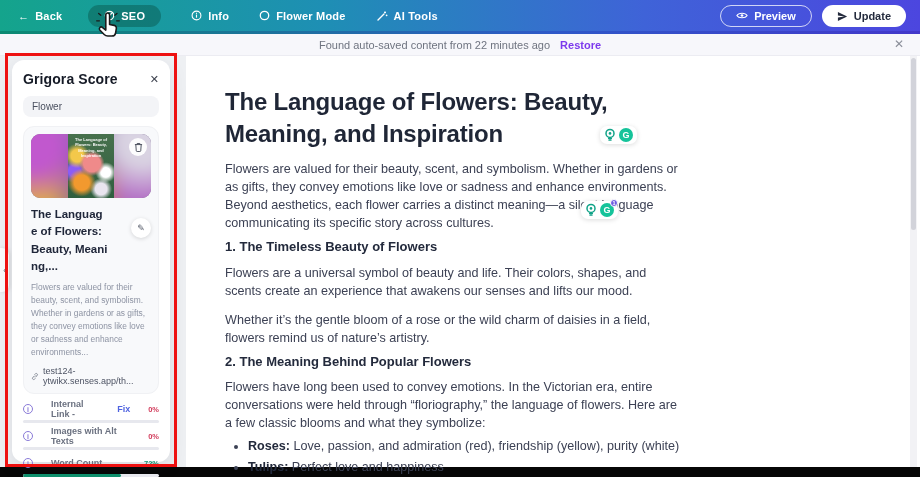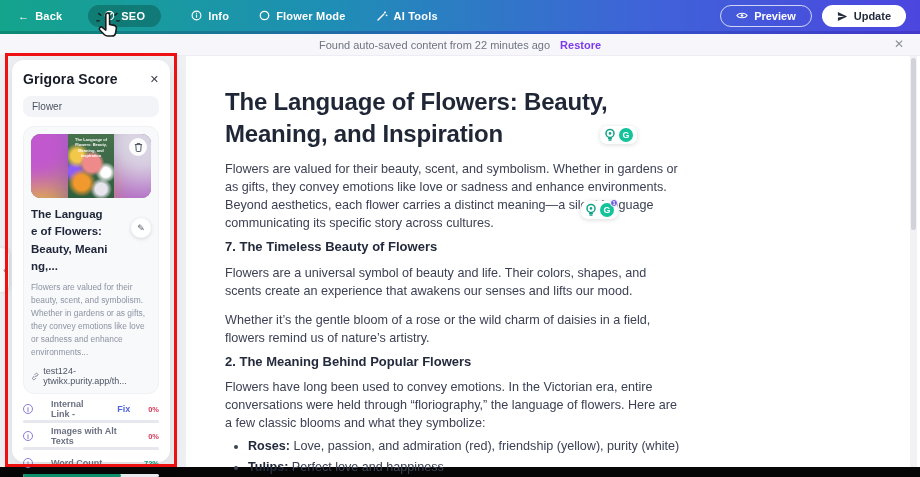--- a/index.html
+++ b/index.html
@@ -239,21 +239,21 @@
       <div class="card-title">The Language of Flowers: Beauty, Meaning,...</div>
       <div class="edit-btn">
         <span>✎</span>
       </div>
     </div>
     <div class="card-desc">Flowers are valued for their beauty, scent, and symbolism. Whether in gardens or as gifts, they convey emotions like love or sadness and enhance environments...</div>
     <div class="card-url">
       <svg width="9" height="9" viewBox="0 0 12 12">
           <path d="M5 7 L7.5 4.5 M4 6 L2.7 7.3 a1.9 1.9 0 0 0 2.7 2.7 L6.7 8.7 M5.3 3.3 L6.6 2 a1.9 1.9 0 0 1 2.7 2.7 L8 6" fill="none" stroke="#6b7280" stroke-width="1.1" stroke-linecap="round"></path>
         </svg>
-      <span>test124-ytwikx.purity.app/th...</span>
+      <span>test124-ytwikx.senses.app/th...</span>
     </div>
   </div>
 
   <div class="metrics">
     <div class="metric">
       <div class="metric-top">
         <span class="info-dot">i</span>
         <span class="m-label">Internal Link -</span>
         <a class="m-fix">Fix</a>
         <span class="m-val bad">0%</span>
@@ -313,21 +313,21 @@
   <svg width="12" height="14" viewBox="0 0 12 14">
       <circle cx="6" cy="5.4" r="4" fill="none" stroke="#11a388" stroke-width="1.5"></circle>
       <circle cx="6" cy="5.4" r="1.3" fill="#11a388"></circle>
       <path d="M4.6 10.5 h2.8 M5 12.2 h2" stroke="#11a388" stroke-width="1.3" stroke-linecap="round"></path>
     </svg>
   <span class="g-circle">G
     <span class="g-badge">1</span>
   </span>
 </div>
 
-<h3 class="h3 h3-1">7. The Timeless Beauty of Flowers</h3>
+<h3 class="h3 h3-1">1. The Timeless Beauty of Flowers</h3>
 <p class="p p-2">Flowers are a universal symbol of beauty and life. Their colors, shapes, and scents create an experience that awakens our senses and lifts our mood.</p>
 <p class="p p-3">Whether it’s the gentle bloom of a rose or the wild charm of daisies in a field, flowers remind us of nature’s artistry.</p>
 <h3 class="h3 h3-2">2. The Meaning Behind Popular Flowers</h3>
 <p class="p p-4">Flowers have long been used to convey emotions. In the Victorian era, entire conversations were held through “floriography,” the language of flowers. Here are a few classic blooms and what they symbolize:</p>
 
 <ul class="bullets">
   <li><b>Roses:</b><span> Love, passion, and admiration (red), friendship (yellow), purity (white)</span></li>
   <li><b>Tulips:</b><span> Perfect love and happiness</span></li>
 </ul>
 

